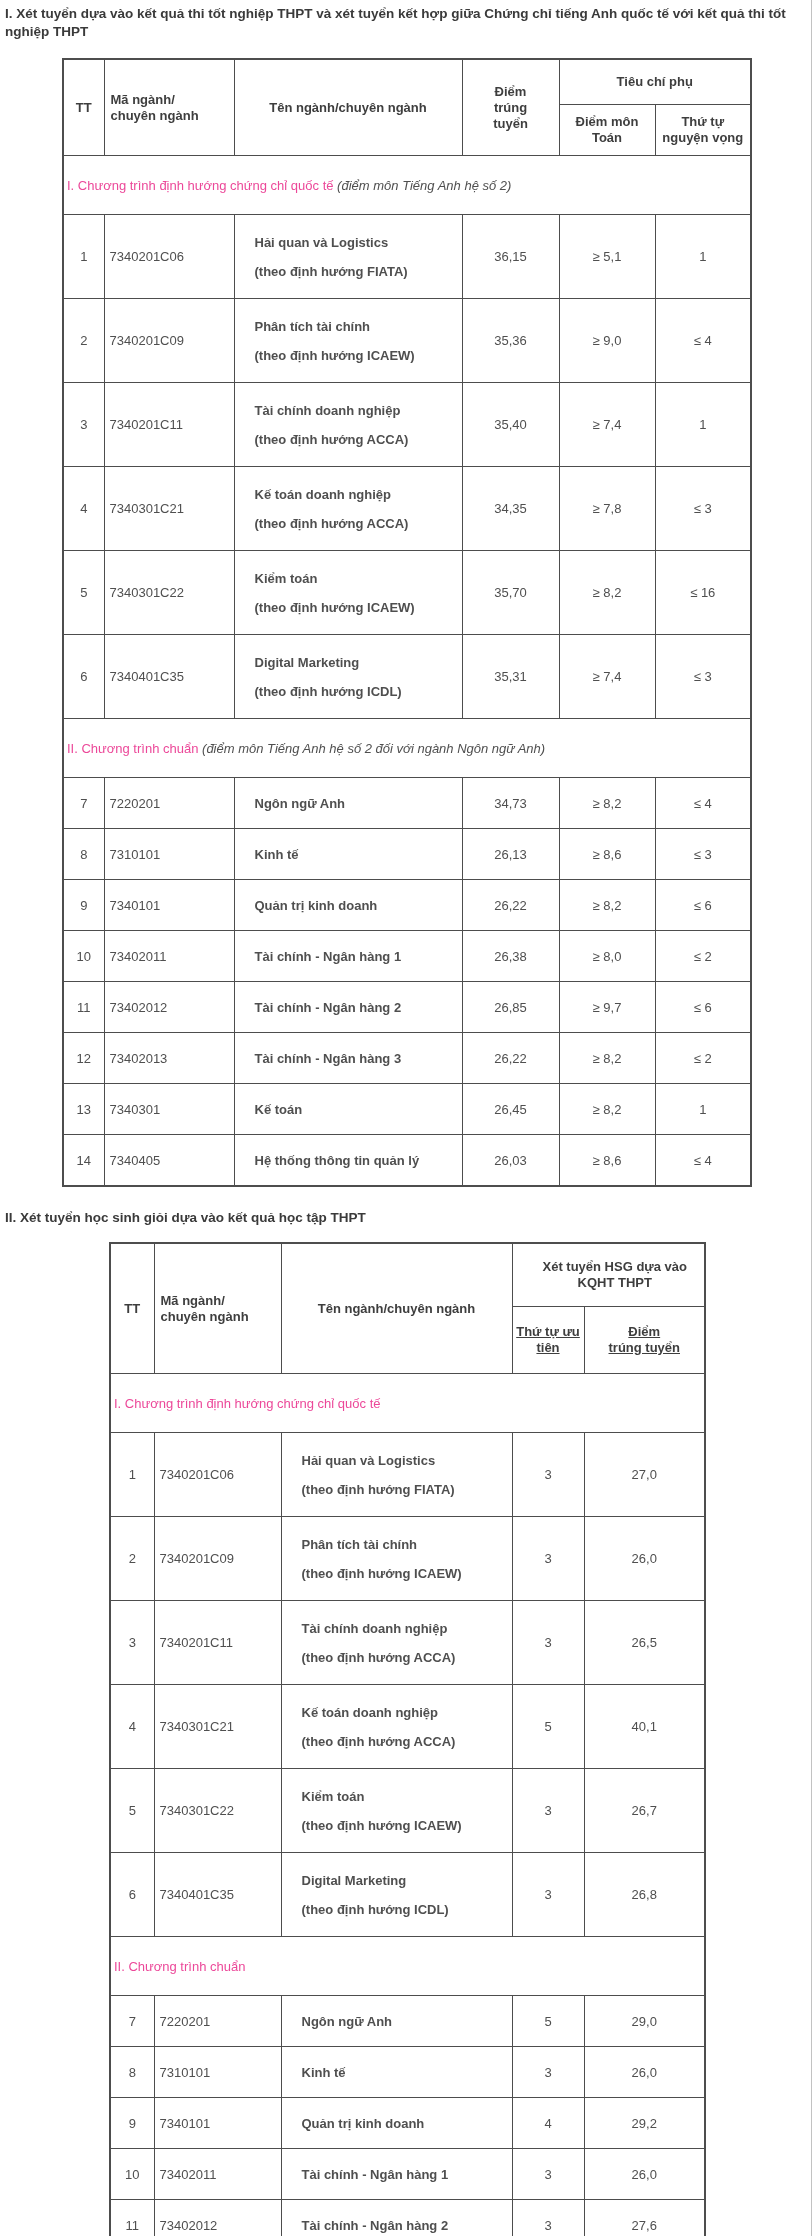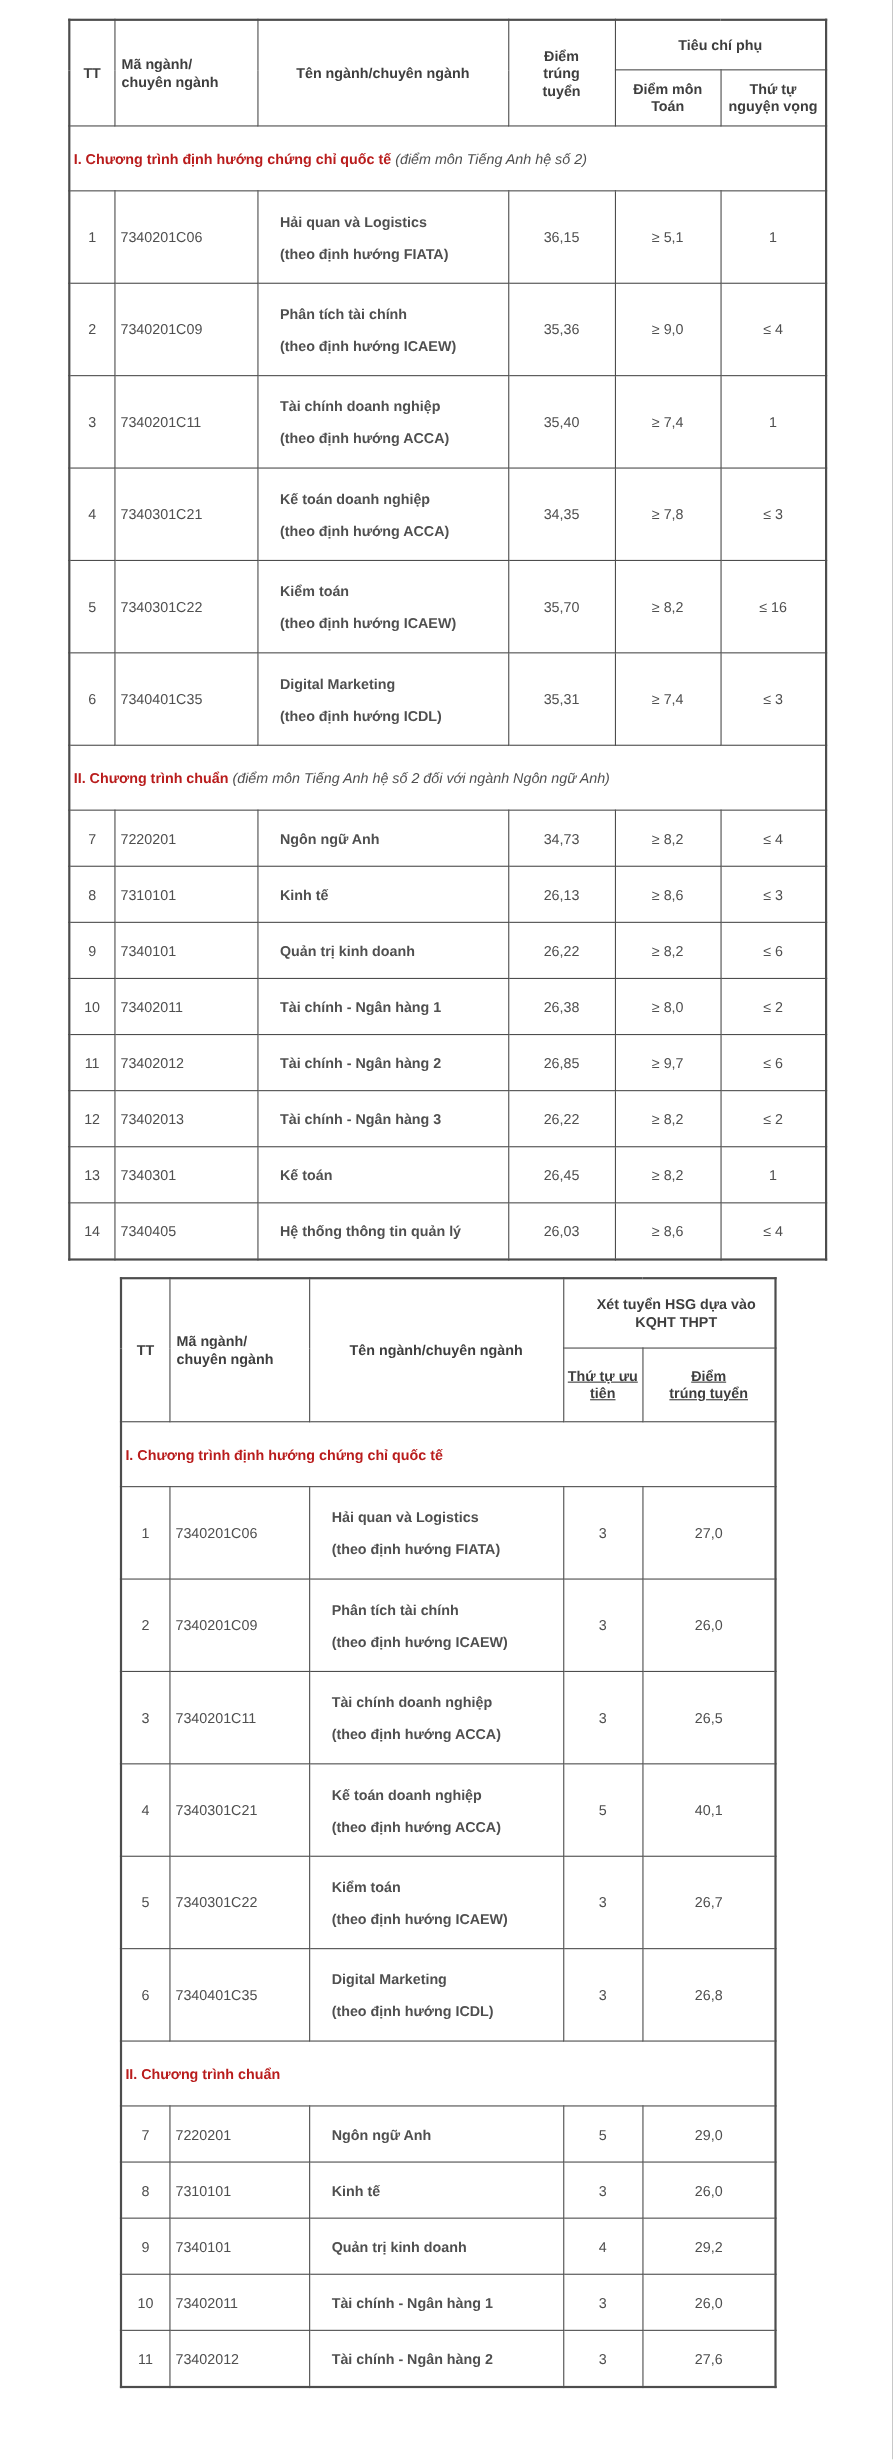--- a/index.html
+++ b/index.html
@@ -34,28 +34,29 @@
   #table2 .h-sub { height: 62px; text-decoration: underline; }
 
   td.center { text-align: center; }
   td.left { text-align: left; padding-left: 5px; }
   .name-cell { text-align: left; padding-left: 20px; font-weight: bold; }
   .name-note { margin-top: 14px; }
 
   tr.two-line td { height: 79px; }
   tr.one-line td { height: 46px; }
   .section-cell { height: 54px; text-align: left; padding-left: 3px; }
-  .sec-label { font-weight: bold; color: #b91c1c; }
+  .sec-label { font-weight: normal; color: #ec4899; }
   .sec-note { font-style: italic; margin-top: 19px; }
 </style>
 </head>
 <body>
 
 <div class="page">
 
+  <div class="doc-heading" id="heading1">I. Xét tuyển dựa vào kết quả thi tốt nghiệp THPT và xét tuyển kết hợp giữa Chứng chỉ tiếng Anh quốc tế với kết quả thi tốt nghiệp THPT</div>
 
   <table id="table1">
     <colgroup>
       <col style="width:41px">
         <col style="width:130px">
         <col style="width:228px">
       <col style="width:97px">
         <col style="width:96px">
         <col style="width:96px">
     </colgroup>
@@ -224,20 +225,21 @@
           <td class="name-cell">
             <div>Hệ thống thông tin quản lý</div>
           </td>
           <td class="center">26,03</td>
           <td class="center">≥ 8,6</td>
           <td class="center">≤ 4</td>
         </tr>
       </tbody>
   </table>
 
+  <div class="doc-heading" id="heading2">II. Xét tuyển học sinh giỏi dựa vào kết quả học tập THPT</div>
 
   <table id="table2">
     <colgroup>
       <col style="width:44px">
         <col style="width:127px">
         <col style="width:231px">
       <col style="width:72px">
         <col style="width:121px">
     </colgroup>
     <thead>

